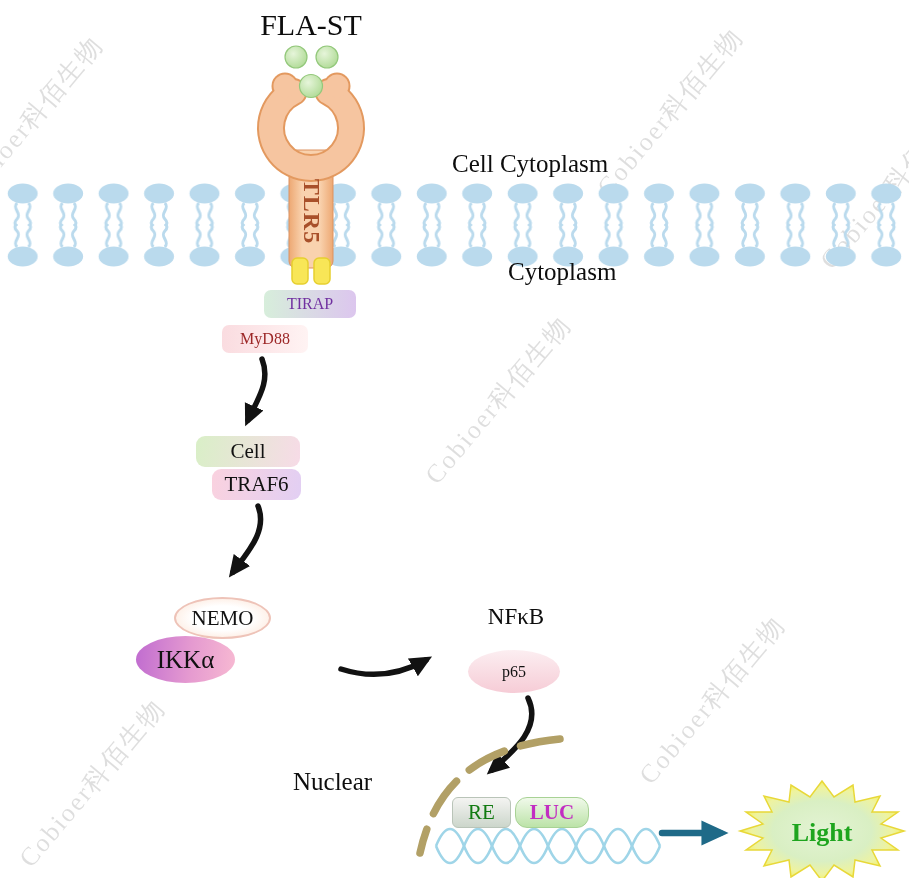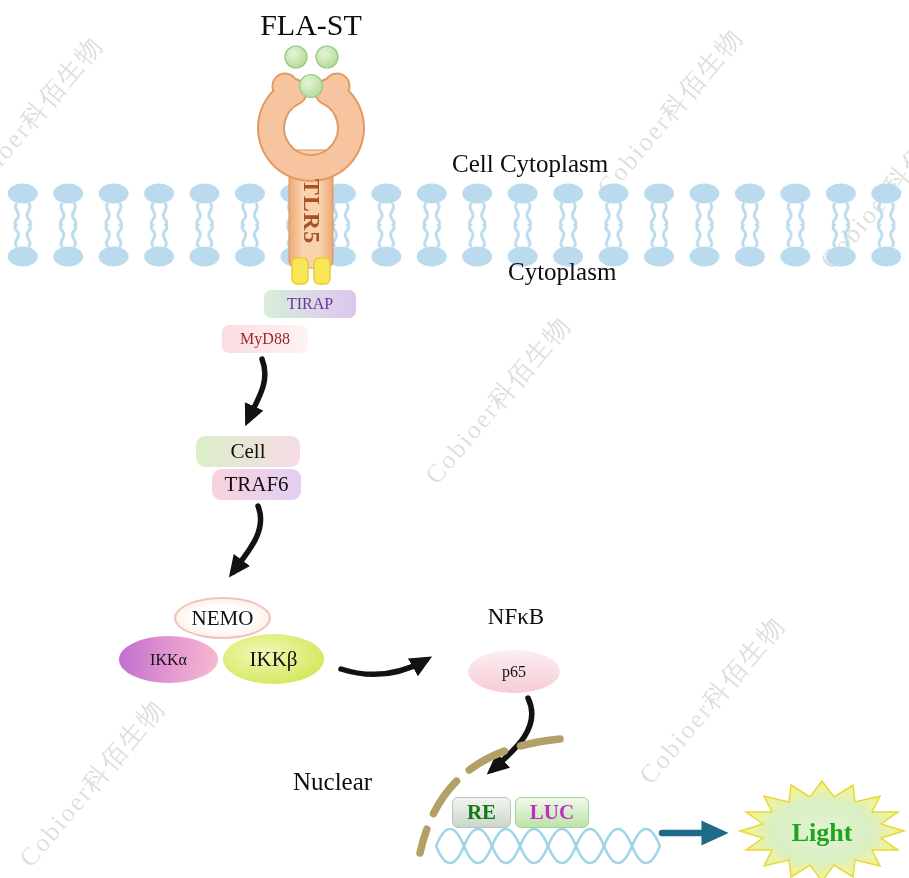--- a/index.html
+++ b/index.html
@@ -116,21 +116,20 @@
   <div class="lbl" style="left:293px;top:768px">Nuclear</div>
   <div class="lbl center" style="left:760px;top:818px;width:124px;font-size:26px;font-weight:bold;color:#1ea51e">Light</div>
 
   <div class="node" style="left:264px;top:290px;width:92px;height:28px;border-radius:7px;background:linear-gradient(90deg,#d7eedb,#dcc6ee);color:#7030a0">TIRAP</div>
   <div class="node" style="left:222px;top:325px;width:86px;height:28px;border-radius:7px;background:linear-gradient(90deg,#fadce0,#fff3f3);color:#9c2727">MyD88</div>
 
   <div class="node" style="left:196px;top:436px;width:104px;height:31px;border-radius:9px;background:linear-gradient(100deg,#d9efc7,#f7dbe7);font-size:21px">Cell</div>
   <div class="node" style="left:212px;top:469px;width:89px;height:31px;border-radius:9px;background:linear-gradient(100deg,#fad2df,#e2cff3);font-size:21px">TRAF6</div>
 
   <div class="node ellipse" style="left:174px;top:597px;width:97px;height:42px;border:2px solid #eec3b8;background:radial-gradient(ellipse at center,#ffffff 45%,#fdeade 85%,#fbdccb);font-size:21px">NEMO</div>
-  <div class="node ellipse" style="left:119px;top:636px;width:99px;height:47px;background:linear-gradient(95deg,#c06cd0,#e59ad0 55%,#f7b9d2);font-size:16px">IKKα</div>
-  <div class="node ellipse" style="left:223px;top:634px;width:101px;height:50px;background:radial-gradient(ellipse at 40% 40%,#f2f9b8,#d5e75d 75%,#c6da40);font-size:21px">IKKβ</div>
+  <div class="node ellipse" style="left:136px;top:636px;width:99px;height:47px;background:linear-gradient(95deg,#c06cd0,#e59ad0 55%,#f7b9d2);font-size:25px">IKKα</div>
 
   <div class="node ellipse" style="left:468px;top:650px;width:92px;height:43px;background:linear-gradient(180deg,#fceef1,#f6ccd6)">p65</div>
 
-  <div class="node" style="left:452px;top:797px;width:59px;height:31px;border-radius:6px;border:1px solid #b9c4b8;background:linear-gradient(180deg,#f4f4f2,#ccd6cb);color:#117a11;font-weight:bold;font-size:21px">RE</div>
-  <div class="node" style="left:515px;top:797px;width:74px;height:31px;border-radius:6px;border:1px solid #a8d295;background:linear-gradient(180deg,#f0f9ea,#bce3a8);color:#c22ec2;font-weight:bold;font-size:21px">LUC</div>
+  <div class="node" style="left:452px;top:797px;width:59px;height:31px;border-radius:6px;border:1px solid #b9c4b8;background:linear-gradient(180deg,#f4f4f2,#ccd6cb);color:#117a11;font-weight:normal;font-size:21px">RE</div>
+  <div class="node" style="left:515px;top:797px;width:74px;height:31px;border-radius:12px;border:1px solid #a8d295;background:linear-gradient(180deg,#f0f9ea,#bce3a8);color:#c22ec2;font-weight:bold;font-size:21px">LUC</div>
 
 </div>
 
 </body></html>

